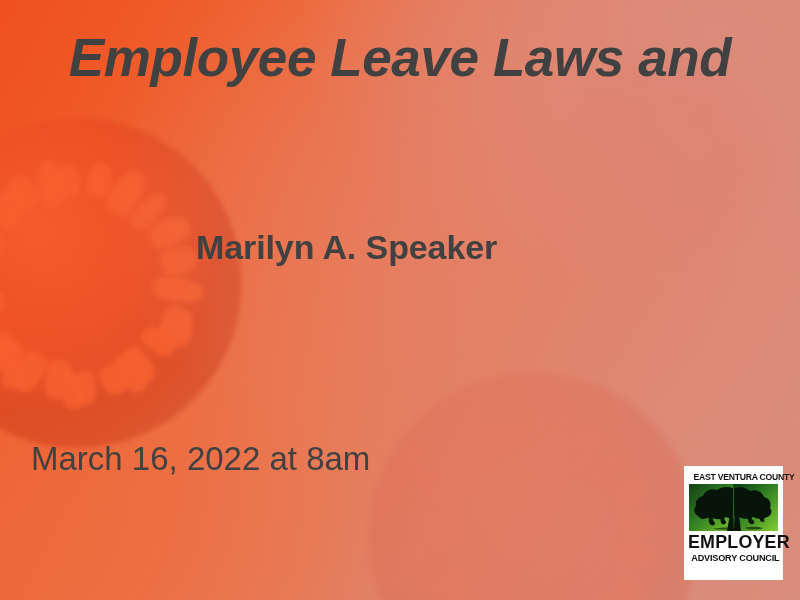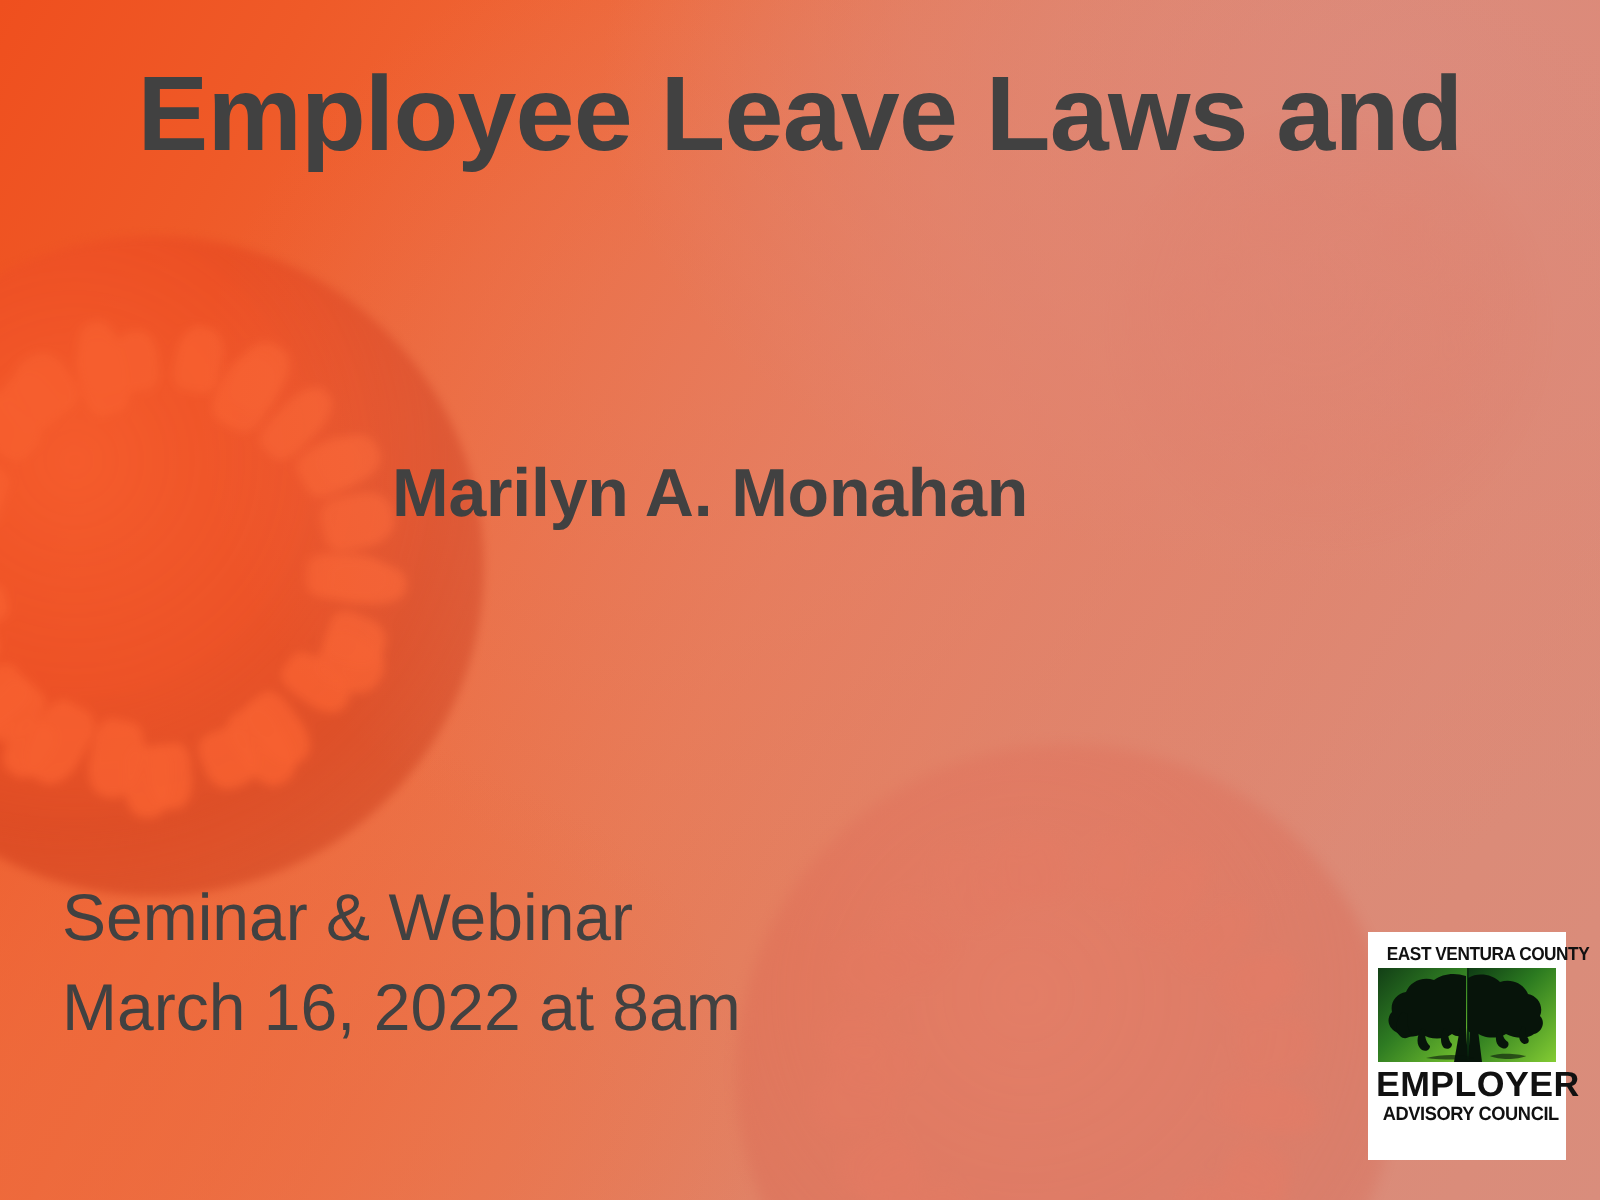--- a/index.html
+++ b/index.html
@@ -139,21 +139,21 @@
   #title {
     position: absolute;
     left: 0; right: 0; top: 22px;
     text-align: center;
     color: #414141;
     font-weight: bold;
     font-size: 53px;
     line-height: 71px;
     letter-spacing: -0.4px;
   }
-  #title .tline { display: block; white-space: nowrap; }
+  #title .tline { display: block; white-space: nowrap; font-style: italic; }
 
   #speaker {
     position: absolute;
     left: 196px;
     top: 219px;
     color: #414141;
     font-weight: bold;
     font-size: 34px;
     line-height: 56px;
     letter-spacing: -0.1px;
@@ -347,25 +347,24 @@
 
   <div class="bg-soft"></div>
 
   <div class="content">
 
     <div id="title">
       <span class="tline">Employee Leave Laws and</span>
     </div>
 
     <div id="speaker">
-      <span class="sline">Marilyn A. Monahan</span>
+      <span class="sline">Marilyn A. Speaker</span>
     </div>
 
     <div id="details">
-      <span class="dline">Seminar &amp; Webinar</span>
       <span class="dline">March 16, 2022 at 8am</span>
     </div>
 
     <div id="logo">
       <div class="logo-top">EAST VENTURA COUNTY</div>
       <div class="logo-art">
         <div class="half-l"></div>
         <div class="half-r"></div>
         <div class="divider"></div>
         <svg width="89" height="47" viewBox="0 0 89 47">

